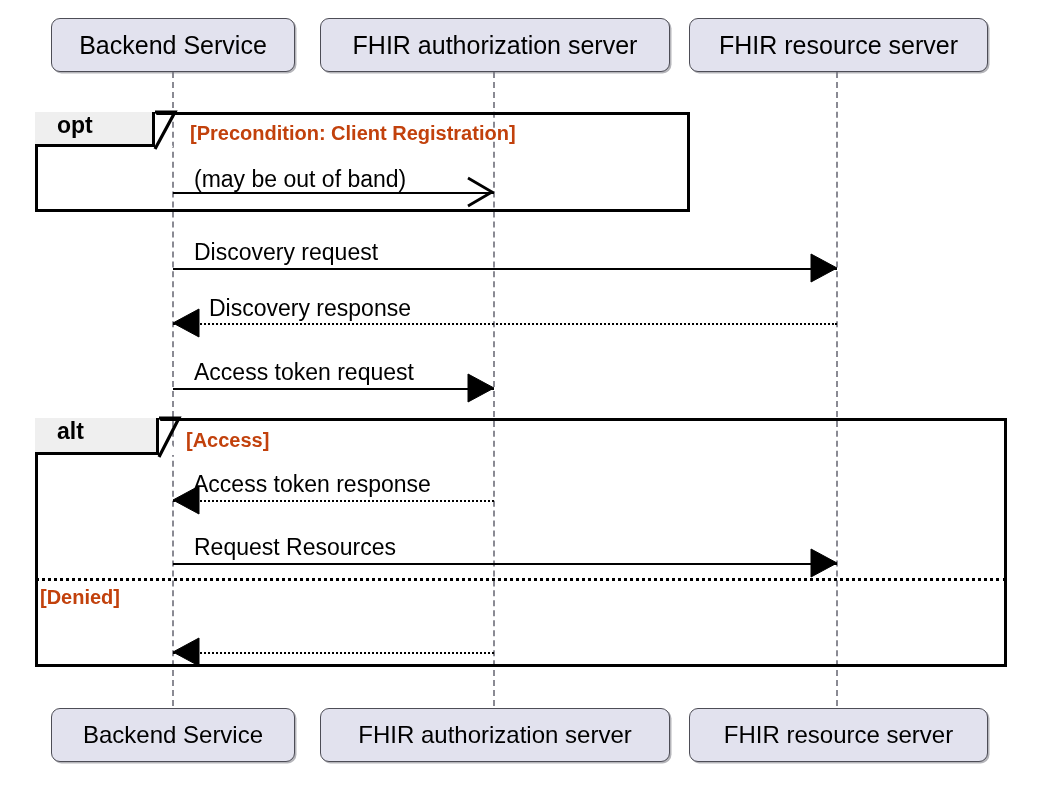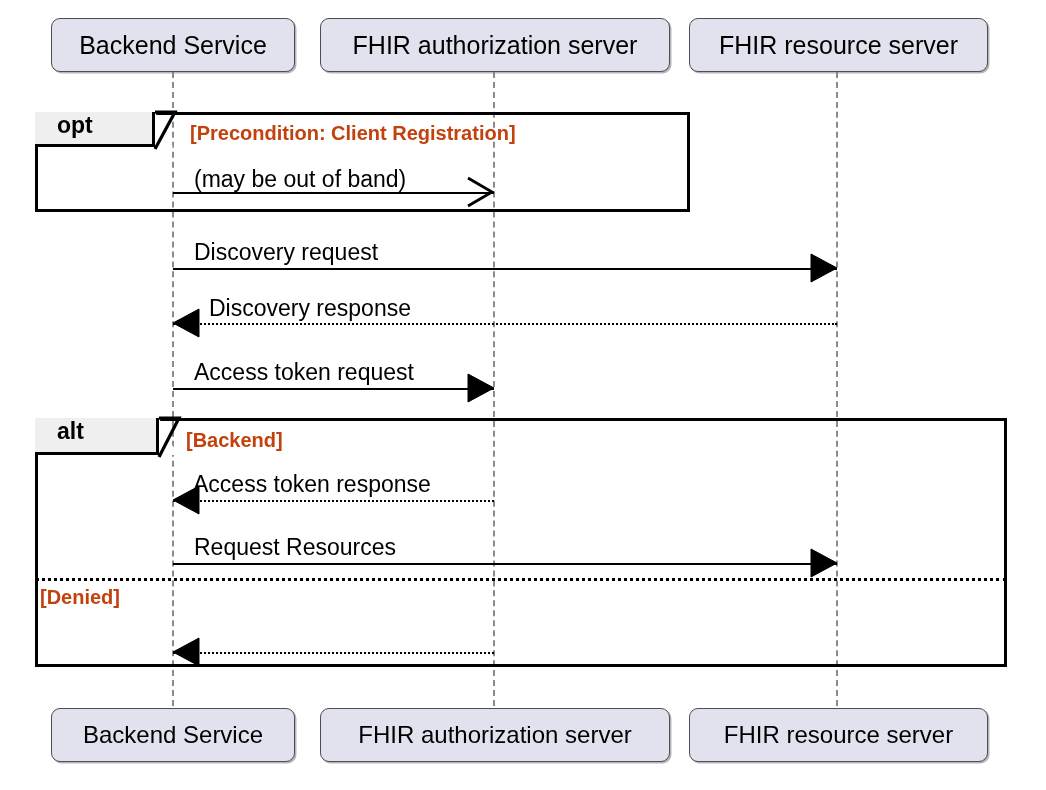--- a/index.html
+++ b/index.html
@@ -129,21 +129,21 @@
   <div class="frag-guard" style="left:190px; top:122px;">[Precondition: Client Registration]</div>
 
   <div class="fragment" style="left:35px; top:418px; width:972px; height:249px;"></div>
   <div class="frag-label" style="left:35px; top:418px; width:124px; height:37px;">
     <span>alt</span>
   </div>
   <div class="frag-corner" style="left:159px; top:418px; border-left:18px solid #ffffff; border-top:37px solid transparent;"></div>
   <svg class="arrowhead" style="left:156px; top:416px; width:28px; height:44px;">
     <polyline points="3,2 23,2 3,41" fill="none" stroke="#000000" stroke-width="3.2"></polyline>
   </svg>
-  <div class="frag-guard" style="left:186px; top:429px;">[Backend]</div>
+  <div class="frag-guard" style="left:186px; top:429px;">[Access]</div>
   <div class="frag-divider" style="left:35px; top:578px; width:972px;"></div>
   <div class="frag-guard" style="left:40px; top:586px;">[Denied]</div>
 
   <div class="msg-label" style="left:185px; top:168px;">(may be out of band)</div>
   <div class="msg-line solid" style="left:173px; top:192px; width:321px;"></div>
   <svg class="arrowhead" style="left:466px; top:176px; width:32px; height:34px;">
     <polyline points="2,2 26,16 2,30" fill="none" stroke="#000000" stroke-width="2.8"></polyline>
   </svg>
 
   <div class="msg-label" style="left:185px; top:241px;">Discovery request</div>

